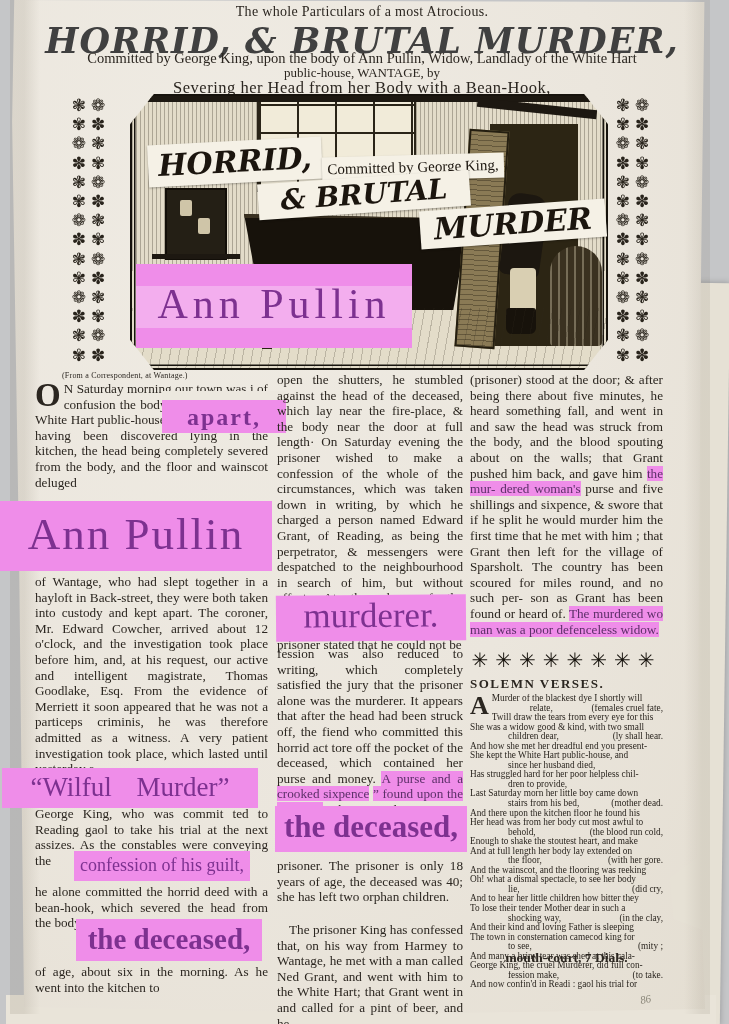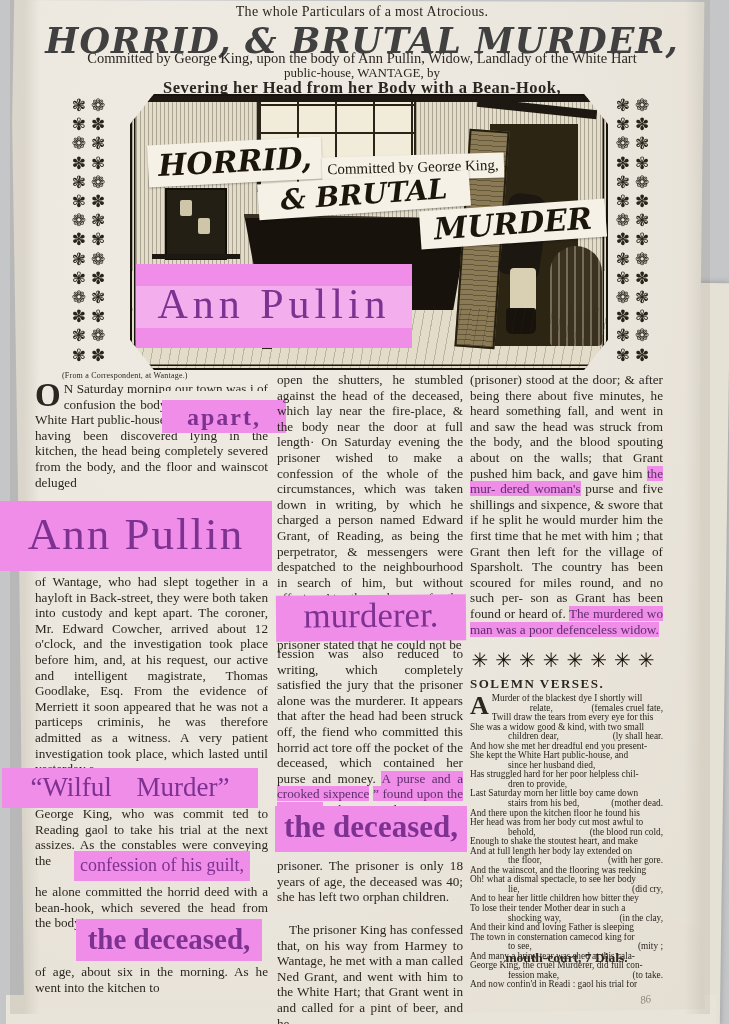--- a/index.html
+++ b/index.html
@@ -17,21 +17,21 @@
   #paper-shade{left:10px;top:0;width:700px;height:1014px;pointer-events:none;
      background:linear-gradient(90deg,rgba(90,80,60,.12) 0 14px,transparent 30px),
                 linear-gradient(270deg,rgba(90,80,60,.10) 0 8px,transparent 26px);}
   
   .hdr{left:30px;width:664px;text-align:center;}
   #tagline{top:4px;font-size:14px;letter-spacing:.3px;}
   #main-title{top:20px;font-family:"DejaVu Serif",serif;font-weight:bold;font-style:italic;
      font-size:35px;letter-spacing:1px;color:#404040;}
   #subtitle1{top:50px;font-size:14.5px;}
   #subtitle2{top:65px;font-size:13px;}
-  #subtitle3{top:78px;font-size:16.5px;font-weight:bold;letter-spacing:.5px;}
+  #subtitle3{top:78px;font-size:16.5px;font-weight:normal;letter-spacing:.5px;}
   
   .orn{top:96px;width:54px;height:268px;color:#29241c;text-align:center;
        font-size:17px;line-height:19.2px;letter-spacing:5px;overflow:hidden;}
   #ornament-left{left:64px;}
   #ornament-right{left:608px;}
   #woodcut{left:130px;top:94px;width:474px;height:272px;background:#e3dcc9;
      border:2.5px solid #17130d;box-shadow:inset 0 0 0 2px #e3dcc9, inset 0 0 0 3.5px #17130d;
      clip-path:polygon(5% 0,95% 0,100% 11%,100% 89%,95% 100%,5% 100%,0 89%,0 11%);}
   .wc{position:absolute;}
   #wc-hatch{left:0;top:0;right:0;height:175px;

